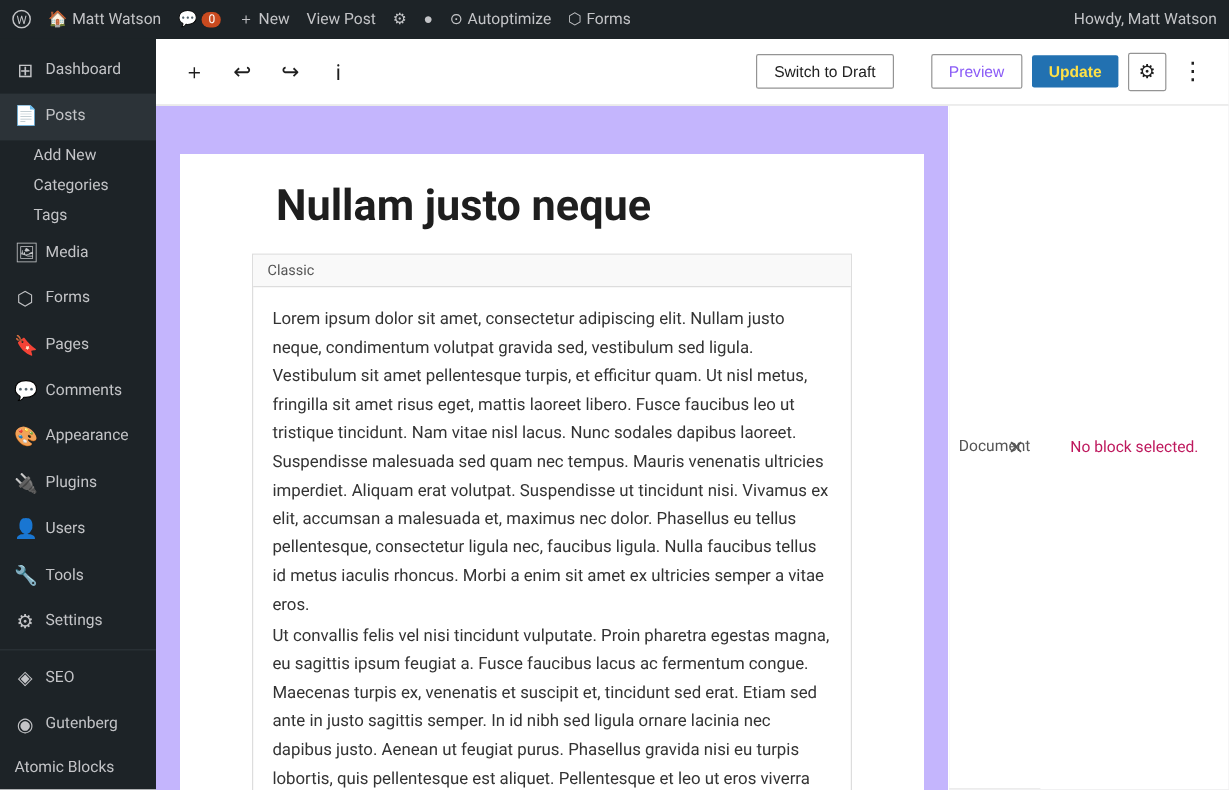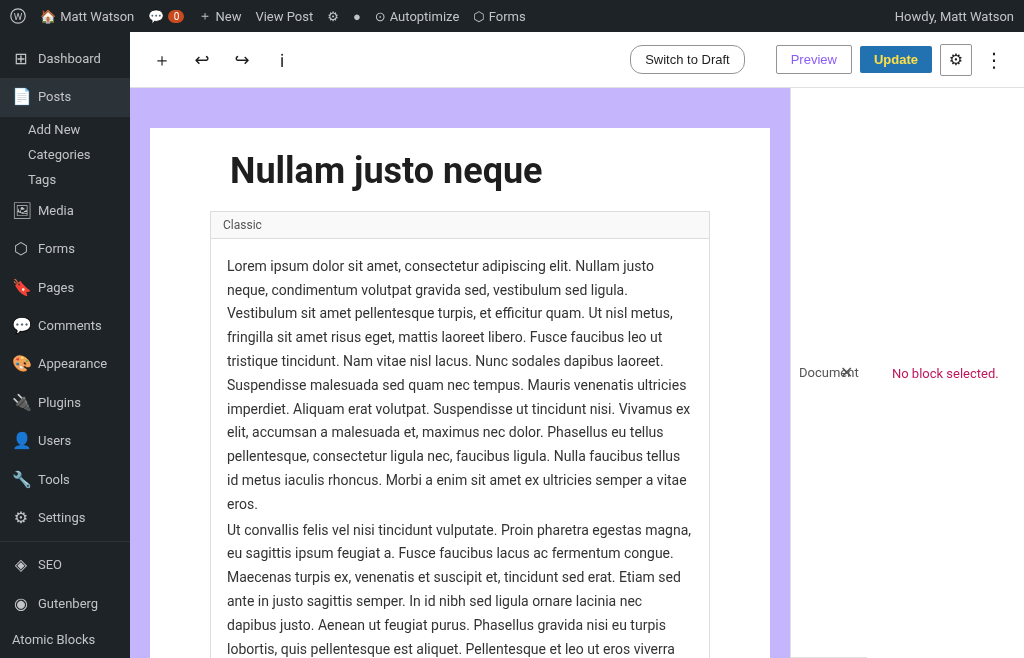--- a/index.html
+++ b/index.html
@@ -80,21 +80,21 @@
     }
     .toolbar-btn {
       background: none; border: none; cursor: pointer;
       padding: 6px; border-radius: 4px; color: #1e1e1e;
       font-size: 18px; display: flex; align-items: center; justify-content: center;
       width: 32px; height: 32px;
     }
     .toolbar-right { margin-left: auto; display: flex; align-items: center; gap: 8px; }
     .btn-switch-draft {
       background: #fff; border: 1px solid #949494; color: #1e1e1e;
-      padding: 6px 14px; border-radius: 12px; cursor: pointer; font-size: 13px;
+      padding: 6px 14px; border-radius: 2px; cursor: pointer; font-size: 13px;
     }
     .btn-preview {
       background: #fff; border: 1px solid #949494; color: #8b5cf6;
       padding: 6px 14px; border-radius: 2px; cursor: pointer; font-size: 13px; margin-left: 23px;
     }
     .btn-update {
       background: #2271b1; border: none; color: #fde047;
       padding: 6px 14px; border-radius: 2px; cursor: pointer; font-size: 13px; font-weight: 600;
     }
     .btn-settings-gear {

